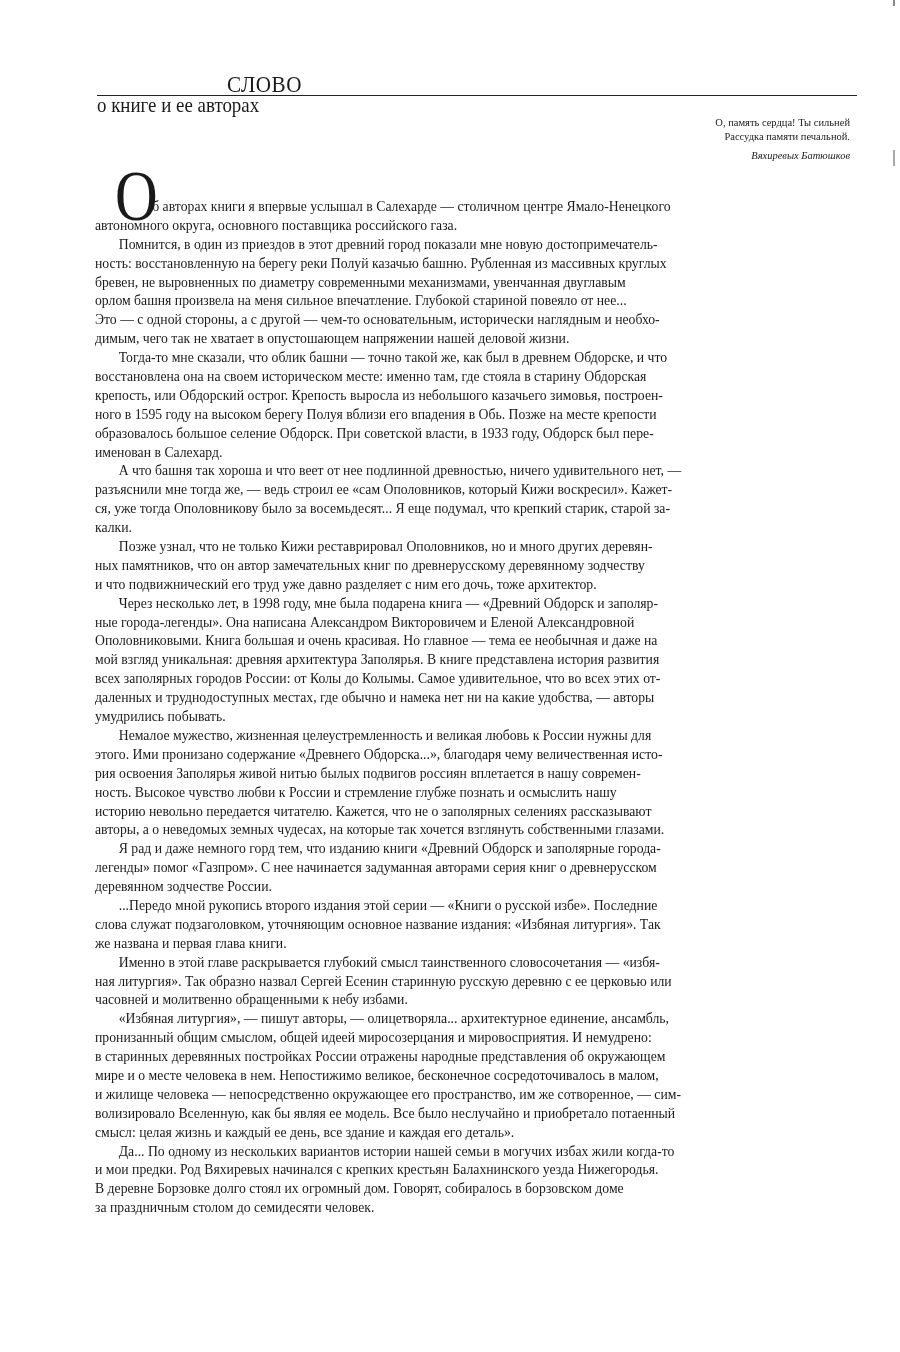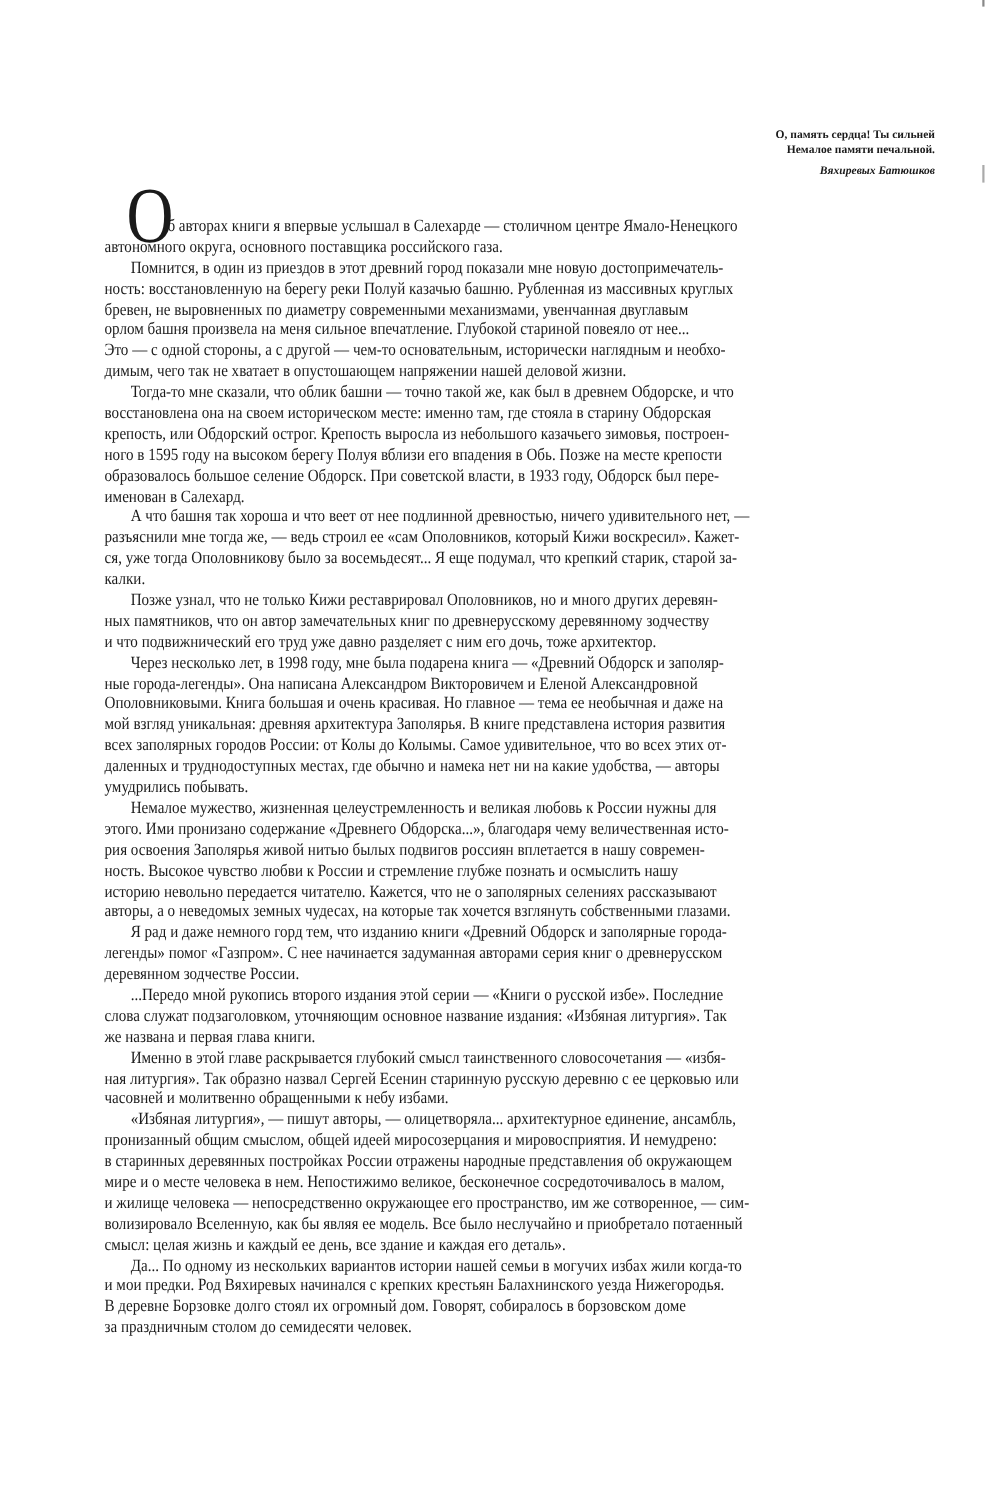--- a/index.html
+++ b/index.html
@@ -10,43 +10,48 @@
   .edge-mark.top { top: 0; height: 6px; }
   .edge-mark.mid { top: 150px; height: 16px; background: #aaa; }
 
   .header { position: absolute; left: 97px; top: 72px; width: 760px; height: 50px; }
   .header-word { position: absolute; left: 130px; top: 1px; font-size: 23px; letter-spacing: 0.5px;
                  line-height: 23px; transform: scaleX(0.92); transform-origin: left top; }
   .header-rule { position: absolute; left: 0; top: 23px; width: 760px; height: 1.4px; background: #222; }
   .header-sub { position: absolute; left: 0; top: 22px; font-size: 21px; line-height: 22px;
                 transform: scaleX(0.9); transform-origin: left top; }
 
-  .epigraph { position: absolute; right: 50px; top: 116px; text-align: right; font-size: 10.5px; line-height: 14px; font-weight: bold; }
+  .epigraph { position: absolute; right: 50px; top: 116px; text-align: right; font-size: 10.5px; line-height: 14px; }
   .epigraph .line { display: block; }
   .epigraph .author { font-style: italic; margin-top: 5px; display: block; }
 
   .body { position: absolute; left: 95px; top: 197px; width: 760px; }
   .ln { display: block; height: 18.9px; line-height: 18.9px; font-size: 15.6px; white-space: nowrap;
         transform: scaleX(0.88); transform-origin: left center; }
   .ln.ind { padding-left: 27px; }
   .ln.drop { padding-left: 65px; }
   .dropcap { position: absolute; left: 20px; top: -37px; font-size: 72px; line-height: 72px;
              font-weight: normal; transform: scaleX(0.82); transform-origin: left top; }
 </style>
 </head>
 <body>
 
 <div class="page">
   <div class="edge-mark top"></div>
   <div class="edge-mark mid"></div>
 
+  <div class="header">
+    <div class="header-rule"></div>
+    <div class="header-word">СЛОВО</div>
+    <div class="header-sub">о книге и ее авторах</div>
+  </div>
 
   <div class="epigraph">
     <span class="line">О, память сердца! Ты сильней</span>
-    <span class="line">Немалое памяти печальной.</span>
+    <span class="line">Рассудка памяти печальной.</span>
     <span class="author">Вяхиревых Батюшков</span>
   </div>
 
   <div class="body">
     <span class="dropcap">О</span>
     <span class="ln drop">б авторах книги я впервые услышал в Салехарде — столичном центре Ямало-Ненецкого</span>
     <span class="ln">автономного округа, основного поставщика российского газа.</span>
     <span class="ln ind">Помнится, в один из приездов в этот древний город показали мне новую достопримечатель-</span>
     <span class="ln">ность: восстановленную на берегу реки Полуй казачью башню. Рубленная из массивных круглых</span>
     <span class="ln">бревен, не выровненных по диаметру современными механизмами, увенчанная двуглавым</span>

